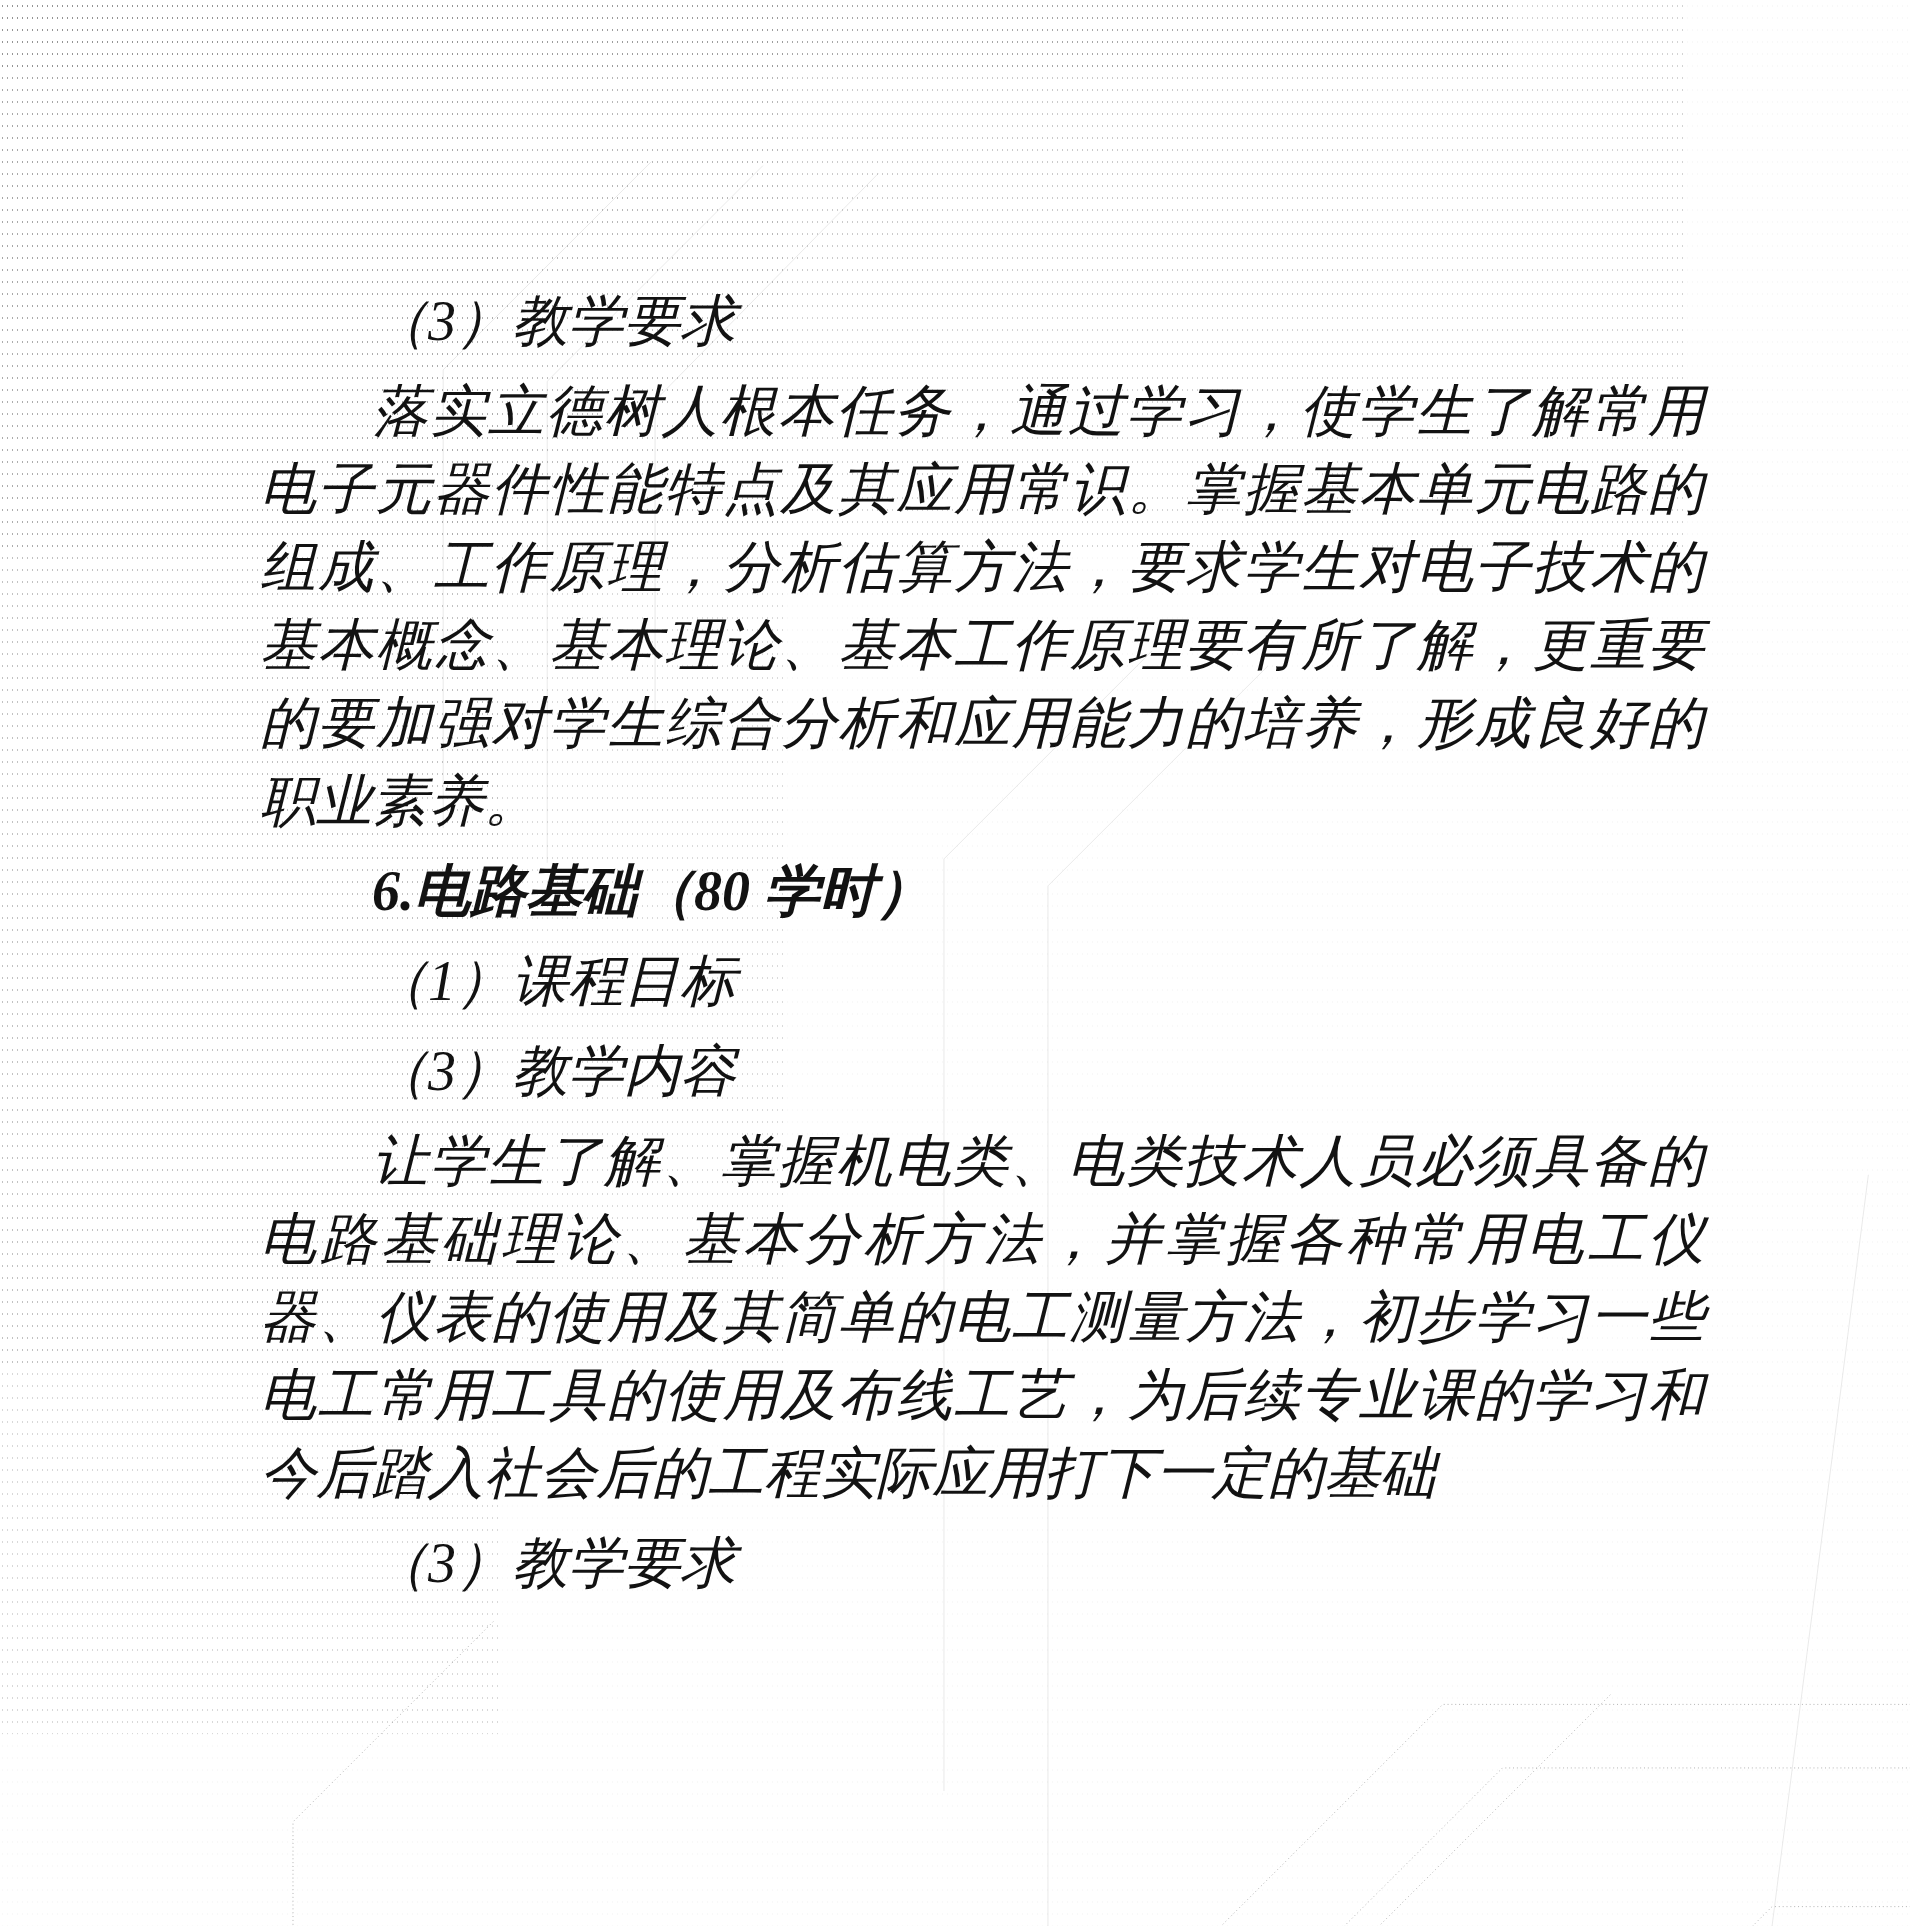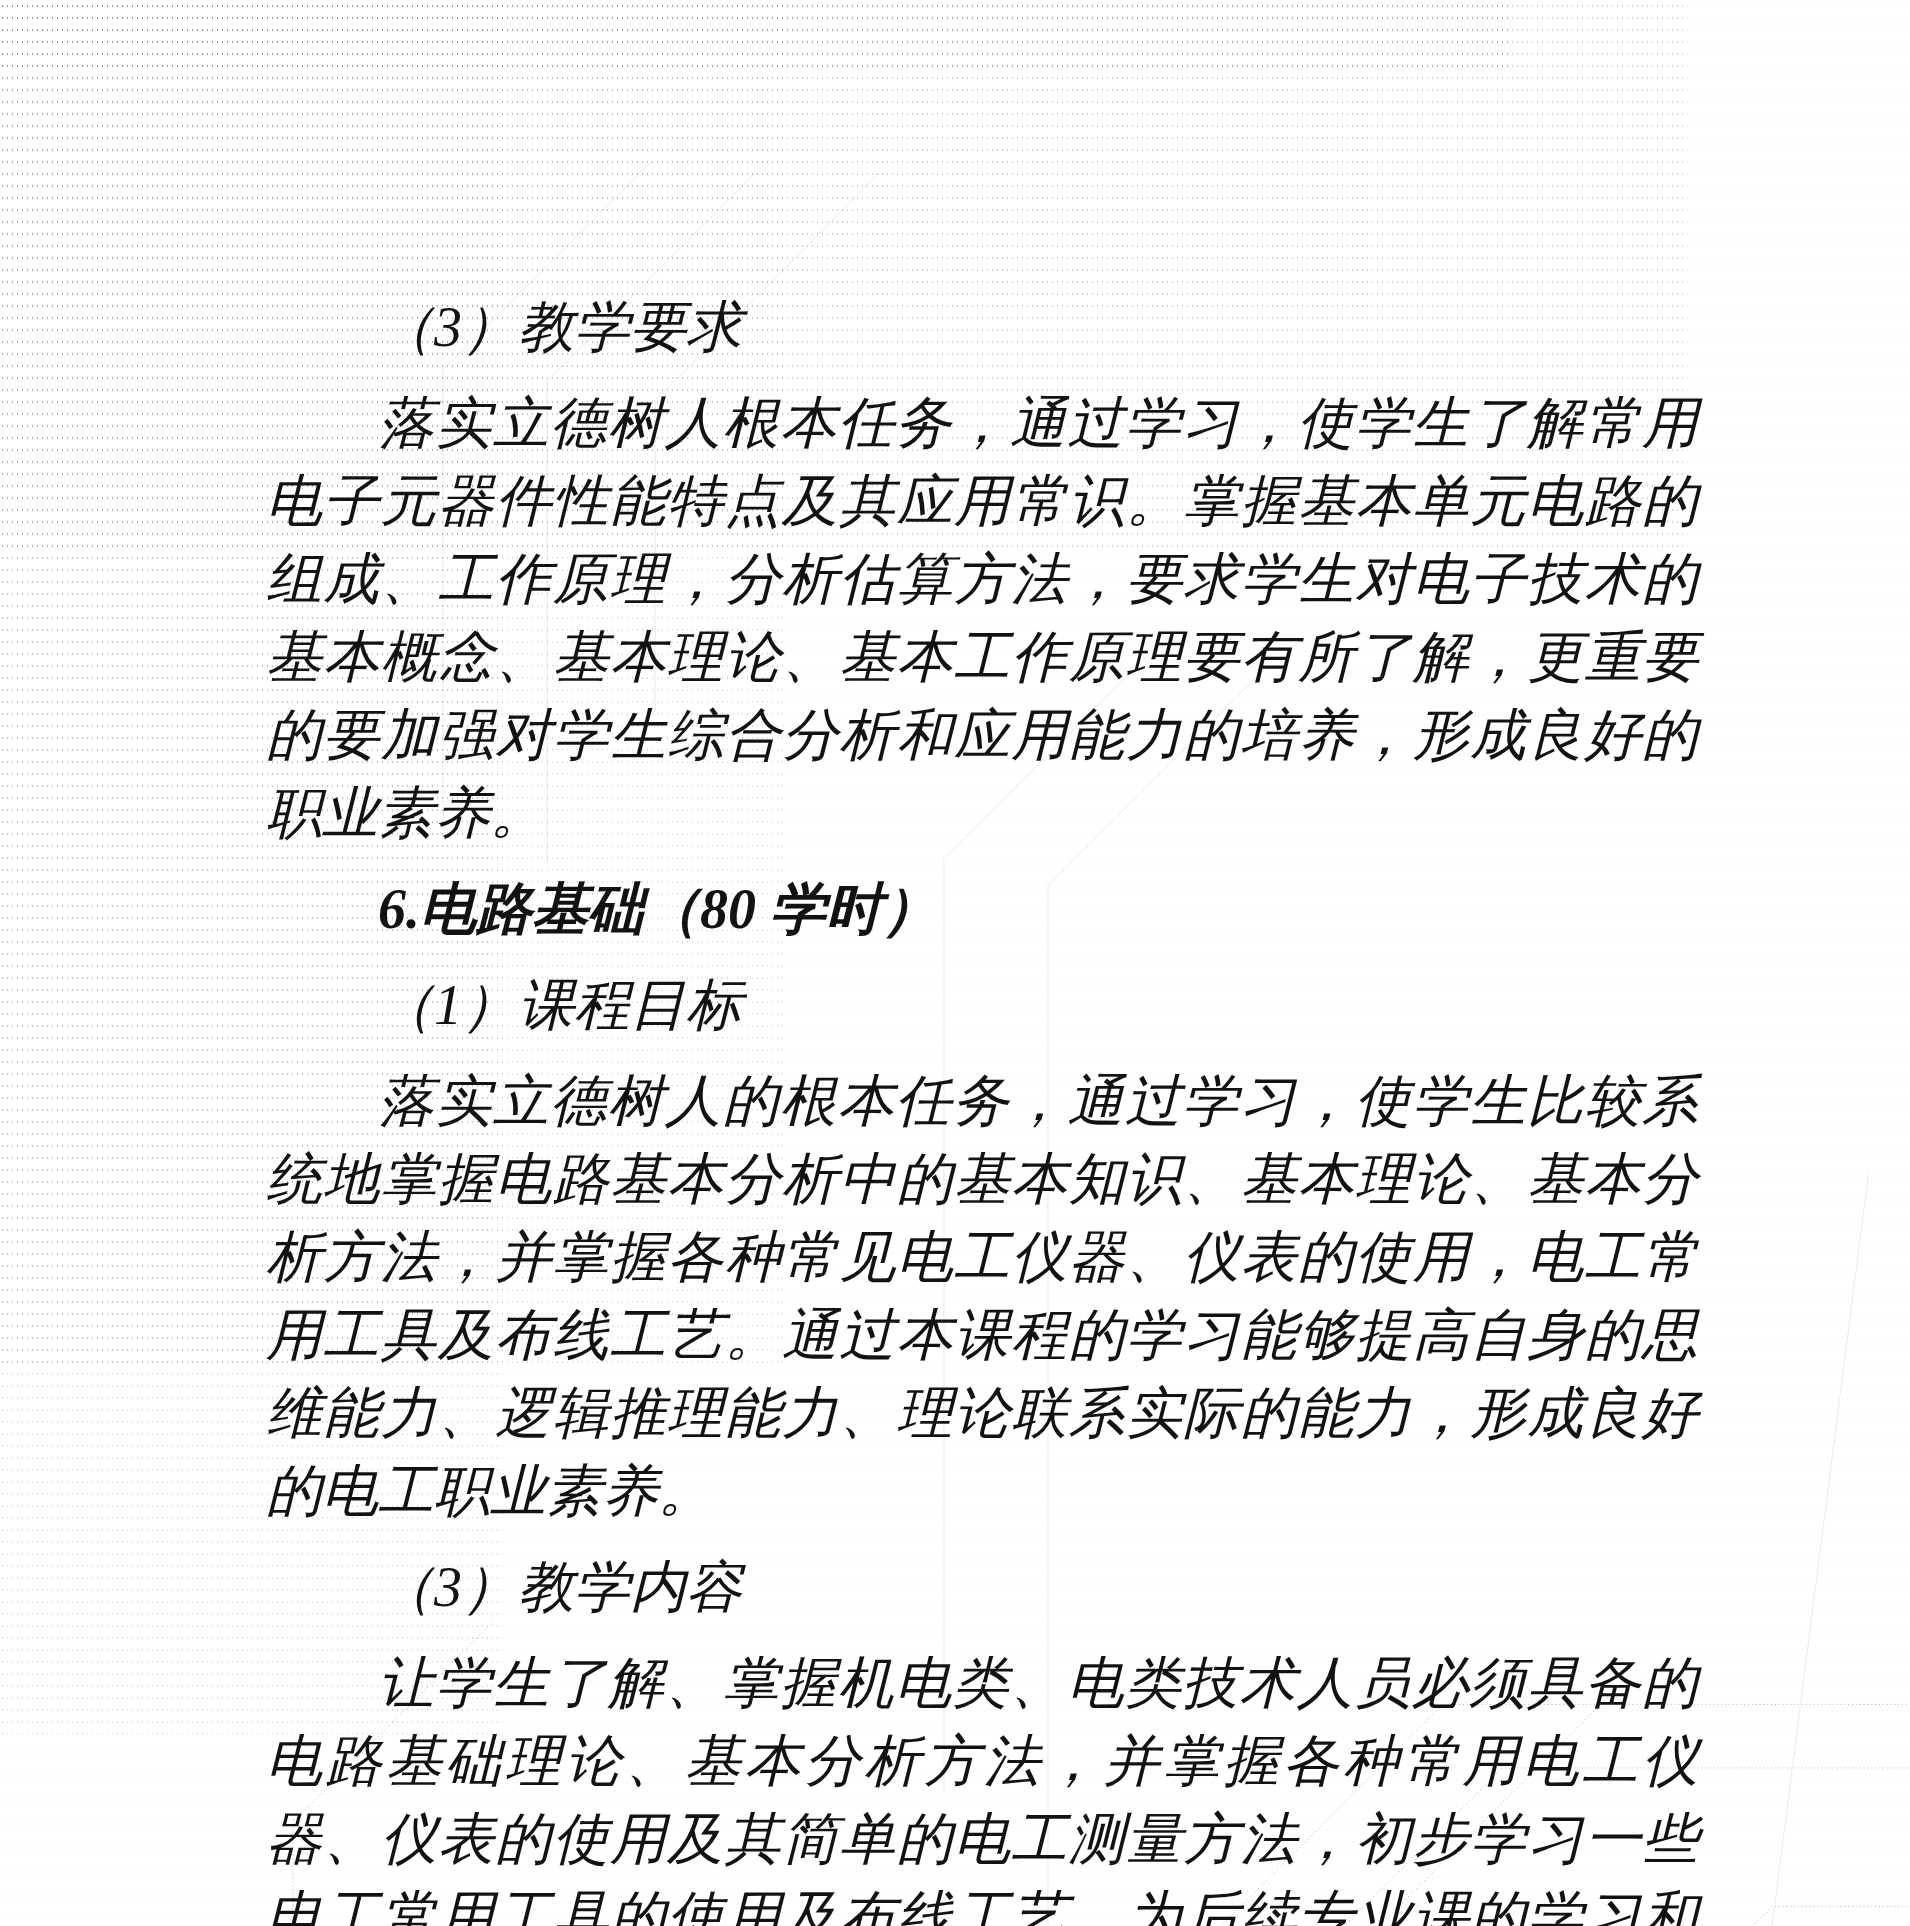--- a/index.html
+++ b/index.html
@@ -21,21 +21,21 @@
   .dots.d-mid {left:900;top:1450;width:1371px;height:308px;opacity:.10;}
   .dots.d-left{left:0;top:2140;width:501px;height:1734px;opacity:.26;}
   .dots.d-right{left:2920;top:3230;width:786px;height:1371px;opacity:.24;}
   .dots.d-bot {left:420;top:5540;width:1687px;height:551px;opacity:.30;}
   
   .body-text{
     position:absolute;left:248px;top:270px;width:1468px;z-index:2;
     font-size:56px;line-height:78px;text-align:justify;
     font-style:italic; 
   }
-  .body-text p{margin:18px;text-indent:2em;}
+  .body-text p{margin:12px;text-indent:2em;}
   .course-heading{font-weight:700;}
   .course-heading .hours{font-weight:700;}
 </style>
 </head>
 <body>
 
 <div class="sheet">
 
   <div class="dots d-all"></div>
   <div class="dots d-band"></div>
@@ -72,21 +72,20 @@
       <path d="M3290,5260 L2790,6920"></path>
       <path d="M4850,3050 L4350,6950"></path>
     </g>
   </svg>
 
   <main class="body-text">
     <p class="subheading">（3）教学要求</p>
     <p class="paragraph">落实立德树人根本任务，通过学习，使学生了解常用电子元器件性能特点及其应用常识。掌握基本单元电路的组成、工作原理，分析估算方法，要求学生对电子技术的基本概念、基本理论、基本工作原理要有所了解，更重要的要加强对学生综合分析和应用能力的培养，形成良好的职业素养。</p>
     <p class="course-heading"><span>6.电路基础</span><span class="hours">（80 学时）</span></p>
     <p class="subheading">（1）课程目标</p>
-    <p class="paragraph">落实立德树人的根本任务，通过学习，使学生比较系统地掌握电路基本分析中的基本知识、基本理论、基本分析方法，并掌握各种常见电工仪器、仪表的使用，电工常用工具及布线工艺。通过本课程的学习能够提高自身的思维能力、逻辑推理能力、理论联系实际的能力，形成良好的电工职业素养。</p>
     <p class="subheading">（3）教学内容</p>
     <p class="paragraph">让学生了解、掌握机电类、电类技术人员必须具备的电路基础理论、基本分析方法，并掌握各种常用电工仪器、仪表的使用及其简单的电工测量方法，初步学习一些电工常用工具的使用及布线工艺，为后续专业课的学习和今后踏入社会后的工程实际应用打下一定的基础</p>
     <p class="subheading">（3）教学要求</p>
 
   </main>
 
 </div>
 
 
 </body></html>

